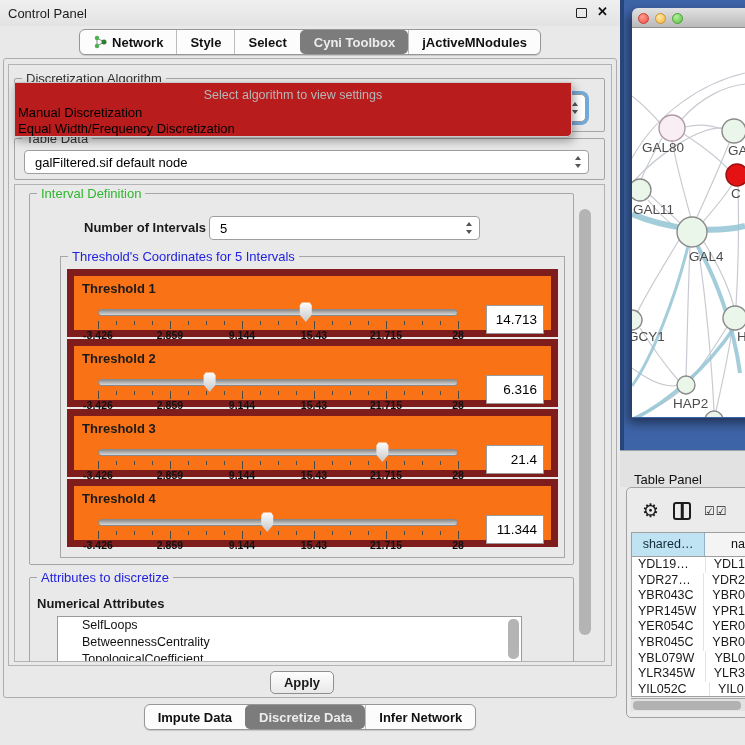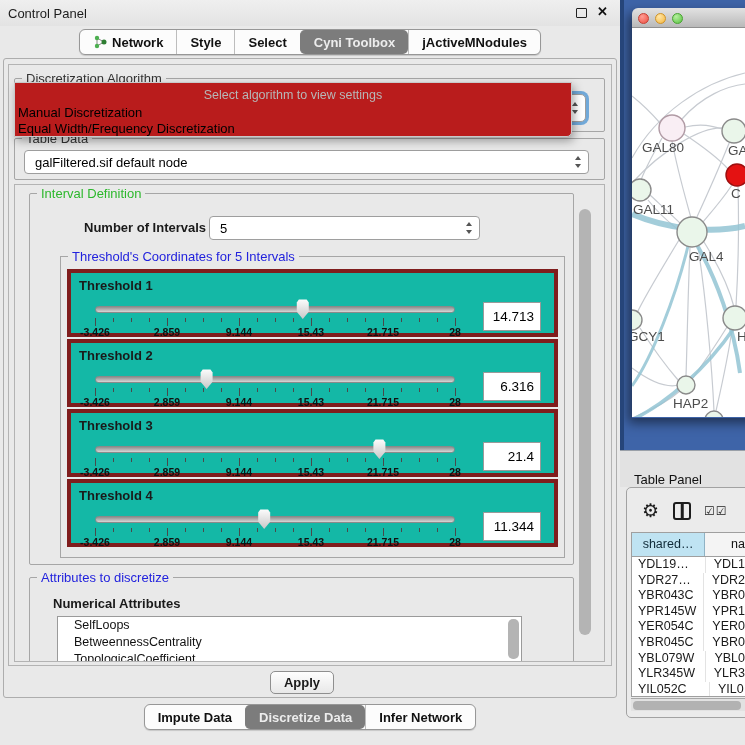--- a/index.html
+++ b/index.html
@@ -52,34 +52,34 @@
   
   .scrollpane { position:absolute; left:14px; top:184px; width:591px; height:478px; border:1px solid #b3b3b3; background:#e9e9e9; overflow:hidden; }
   .v-scroll-thumb { position:absolute; right:13px; top:24px; width:12px; height:426px; border-radius:6px; background:#b4b4b4; cursor:pointer; z-index:8; }
 
   .interval-group { left:14px; top:8px; width:545px; height:372px; }
   .num-label { position:absolute; left:54px; top:26px; font-size:13px; font-weight:bold; }
   .num-combo { left:179px; top:22px; width:271px; height:24px; }
   .thr-group { position:absolute; left:30px; top:62px; width:505px; height:302px; border:1px solid #a6a6a6; }
 
   .th-rows { position:absolute; left:6px; top:12px; width:491px; display:flex; flex-direction:column; gap:2px; }
-  .th-row { position:relative; width:491px; height:68px; border:4px solid #7f1d1d; background:#14b8a6; }
+  .th-row { position:relative; width:491px; height:68px; border:7px solid #7f1d1d; background:#f97316; }
   .th-label { position:absolute; left:8px; top:5px; font-size:13px; font-weight:bold; }
   .th-track { position:absolute; left:24px; top:33px; width:360px; height:7px; border-radius:4px; background:linear-gradient(#8f8f8f,#d6d6d6); border:1px solid #8a8a8a; cursor:pointer; }
   .th-thumb { position:absolute; top:26px; width:15px; height:20px; background:linear-gradient(#fdfdfd,#c8c8c8); clip-path:polygon(50% 100%,10% 64%,10% 18%,24% 3%,76% 3%,90% 18%,90% 64%); filter:drop-shadow(0 0 1px #777); cursor:grab; z-index:2; }
   .tick { position:absolute; width:1px; background:#4a4a4a; }
   .tick.major { top:45px; height:8px; }
   .tick.minor { top:45px; height:4px; }
   .tick-label { position:absolute; top:53px; transform:translateX(-50%); font-size:10.5px; font-weight:bold; color:#111; white-space:nowrap; }
   .th-value { position:absolute; left:412px; top:29px; width:58px; height:29px; border:1px solid #9a9a9a; background:#fff; font-family:"Liberation Sans",sans-serif; font-size:13.5px; text-align:right; padding-right:6px; color:#000; }
 
   .attr-group { left:14px; top:392px; width:545px; height:88px; }
-  .attr-list-label { position:absolute; left:23px; top:18px; font-size:13px; font-weight:bold; }
+  .attr-list-label { position:absolute; left:7px; top:18px; font-size:13px; font-weight:bold; }
   .attr-list { position:absolute; left:27px; top:38px; width:465px; height:46px; background:#fff; border:1px solid #9a9a9a; overflow:hidden; }
-  .attr-item { font-size:12.5px; line-height:17px; padding-left:16px; color:#111; cursor:pointer; white-space:nowrap; }
+  .attr-item { font-size:12.5px; line-height:17px; padding-left:24px; color:#111; cursor:pointer; white-space:nowrap; }
   .attr-scroll { position:absolute; right:2px; top:2px; width:11px; height:40px; border-radius:5px; background:#b4b4b4; cursor:pointer; }
 
   .apply-btn { position:absolute; left:270px; top:671px; width:64px; height:23px; background:linear-gradient(#fefefe,#e8e8e8); border:1px solid #8f8f8f; border-radius:5px; font-size:13px; font-weight:bold; text-align:center; line-height:21px; cursor:pointer; }
 
   .bottom-tabbar { position:absolute; left:0; top:704px; width:620px; display:flex; justify-content:center; }
 
   
   .desktop { position:absolute; left:620px; top:0; width:125px; height:450px; background:#3e64a8; border-left:4px solid #26457a; overflow:hidden; }
   .macwin { position:absolute; left:8px; top:8px; width:130px; height:410px; border-radius:6px 6px 0 0; box-shadow:-4px 5px 12px rgba(0,0,0,.5); }
   .macwin-titlebar { height:20px; background:linear-gradient(#e2e2e2,#b9b9b9); border-radius:6px 6px 0 0; border-bottom:1px solid #8f8f8f; position:relative; }

